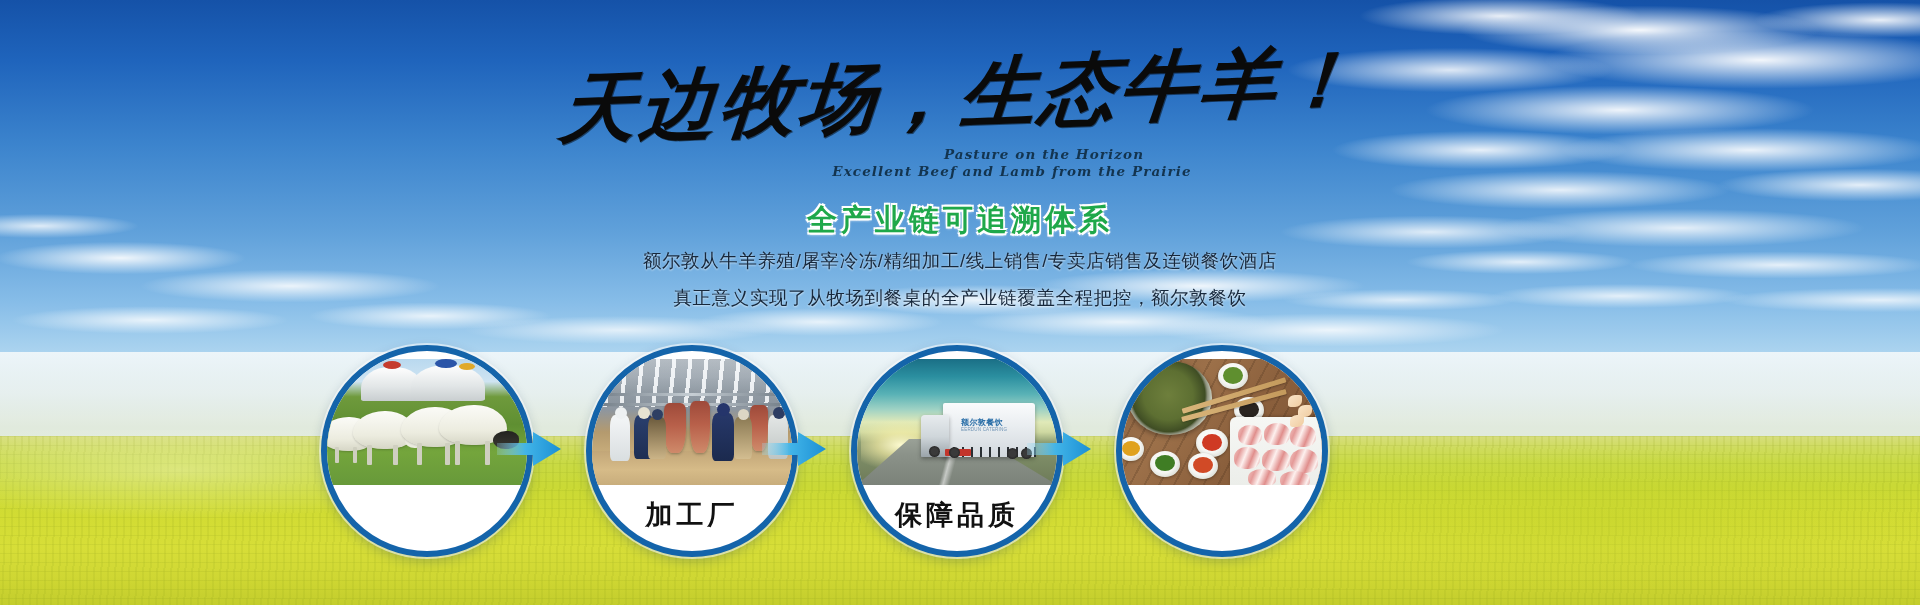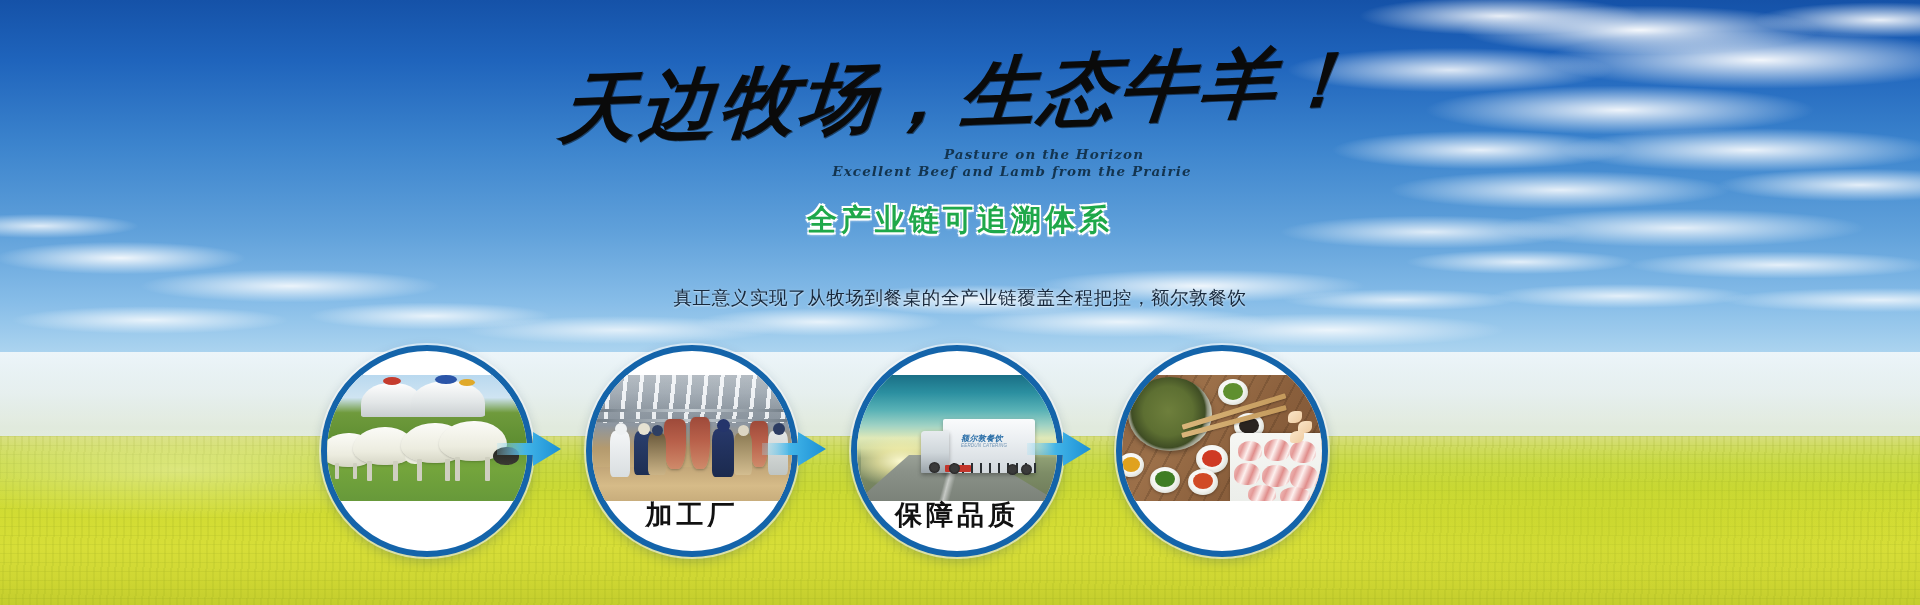--- a/index.html
+++ b/index.html
@@ -180,24 +180,23 @@
   }
   .node .ring {
     position:absolute; left:0; top:0; width:212px; height:212px;
     border-radius:50%;
     background:#ffffff;
     border:6px solid #1464aa;
     box-shadow:0 0 0 2px rgba(255,255,255,.55), 0 4px 12px rgba(30,60,100,.28);
     overflow:hidden;
   }
   .node .photo {
-    position:absolute; left:0; top:24px;
+    position:absolute; left:0; top:8px;
     width:200px; height:126px;
     overflow:hidden;
-    font-style:italic;
   }
   .node .lbl {
     position:absolute; left:0; top:146px; width:200px;
     text-align:center;
     font-size:27px; font-weight:700; color:#111111;
     letter-spacing:4px;
   }
 
   .arrow {
     position:absolute; top:84px;
@@ -401,20 +400,21 @@
   <div class="textBlock">
     <div class="calli">天边牧场，生态牛羊！</div>
 
     <div class="engWrap">
       <div class="eng1">Pasture on the Horizon</div>
       <div class="eng2">Excellent Beef and Lamb from the Prairie</div>
     </div>
 
     <div class="greenHead">全产业链可追溯体系</div>
 
+    <div class="desc desc1">额尔敦从牛羊养殖/屠宰冷冻/精细加工/线上销售/专卖店销售及连锁餐饮酒店</div>
     <div class="desc desc2">真正意义实现了从牧场到餐桌的全产业链覆盖全程把控，额尔敦餐饮</div>
   </div>
 
   <div class="chain">
 
     <div class="node" style="left:321px">
       <div class="ring">
         <div class="photo">
           <div class="art-pasture">
             <div class="yurt1"></div>

